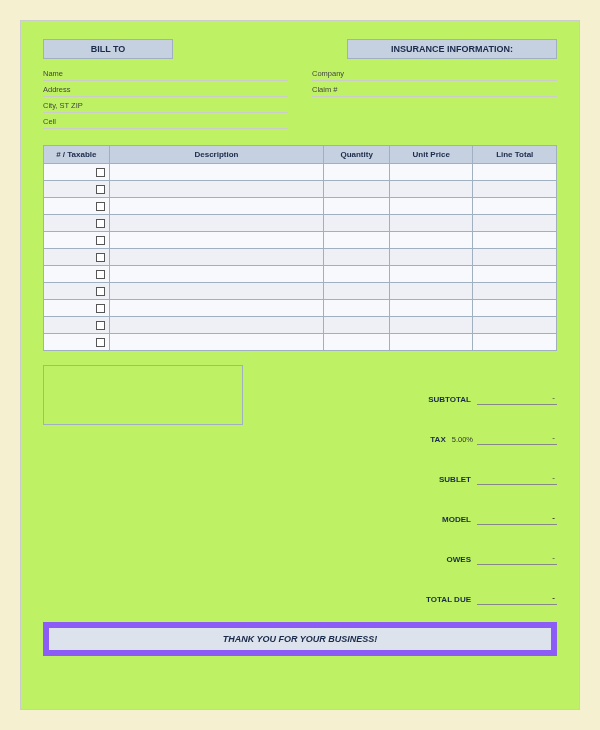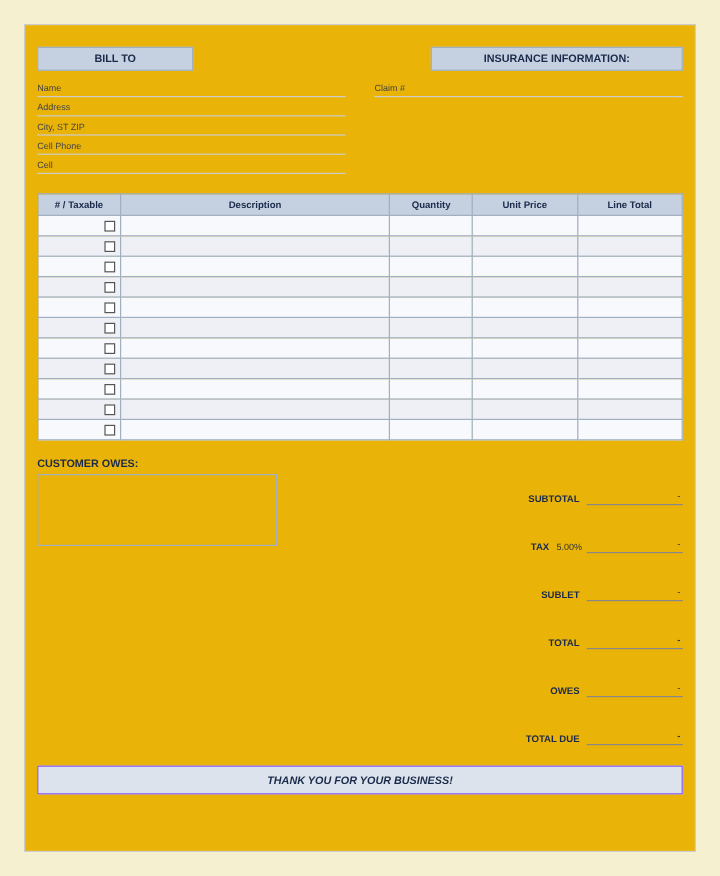--- a/index.html
+++ b/index.html
@@ -7,24 +7,24 @@
       background: #f5f0d0;
       display: flex;
       justify-content: center;
       align-items: flex-start;
       min-height: 730px;
       font-family: Arial, sans-serif;
       font-size: 9px;
       padding: 20px;
     }
     .page {
-      background: #eab308;
+      background: #bef264;
       width: 564px;
       min-height: 690px;
-      padding: 18px 10px;
+      padding: 18px 22px;
       border: 1px solid #ccc;
     }
 
     
     .header-row {
       display: flex;
       justify-content: space-between;
       margin-bottom: 10px;
     }
     .bill-to-box {
@@ -185,21 +185,21 @@
 
     
     .footer {
       background: #dde3ed;
       text-align: center;
       padding: 6px;
       font-size: 9px;
       font-style: italic;
       font-weight: bold;
       color: #1a2a4a;
-      border: 1px solid #8b5cf6;
+      border: 6px solid #8b5cf6;
     }
   </style>
 </head>
 <body>
 
 <div class="page">
 
   <div class="header-row">
     <div class="bill-to-box">BILL TO</div>
     <div class="insurance-box">INSURANCE INFORMATION:</div>
@@ -210,27 +210,27 @@
       <div class="info-field">
         <span class="info-field-label">Name</span>
       </div>
       <div class="info-field">
         <span class="info-field-label">Address</span>
       </div>
       <div class="info-field">
         <span class="info-field-label">City, ST ZIP</span>
       </div>
       <div class="info-field">
-        <span class="info-field-label">Cell Phone</span>
-      </div>
-      <div class="info-field">
         <span class="info-field-label">Cell</span>
       </div>
     </div>
     <div class="info-right">
+      <div class="info-field">
+        <span class="info-field-label">Company</span>
+      </div>
       <div class="info-field">
         <span class="info-field-label">Claim #</span>
       </div>
     </div>
   </div>
 
 
   <table class="items-table">
     <thead>
       <tr>
@@ -318,39 +318,38 @@
           <td></td>
           <td style="text-align: center;"></td>
           <td style="text-align: center;"></td>
           <td style="text-align: center;"></td>
         </tr>
       </tbody>
   </table>
 
   <div class="bottom-section">
     <div class="customer-owes">
-      <div class="customer-owes-label">CUSTOMER OWES:</div>
       <div class="customer-owes-box"></div>
     </div>
     <div class="totals-section">
       <div class="totals-row">
         <span class="totals-label">SUBTOTAL</span>
         <span class="totals-value">-</span>
       </div>
       <div class="totals-row">
         <span class="totals-label">TAX</span>
         <span class="totals-tax-pct">5.00%</span>
         <span class="totals-value">-</span>
       </div>
       <div class="totals-row">
         <span class="totals-label">SUBLET</span>
         <span class="totals-value">-</span>
       </div>
       <div class="totals-row">
-        <span class="totals-label totals-value-bold">TOTAL</span>
+        <span class="totals-label totals-value-bold">MODEL</span>
         <span class="totals-value totals-value-bold">-</span>
       </div>
       <div class="totals-row">
         <span class="totals-label totals-value-bold">OWES</span>
         <span class="totals-value">-</span>
       </div>
       <div class="totals-row">
         <span class="totals-label totals-value-bold">TOTAL DUE</span>
         <span class="totals-value totals-value-bold">-</span>
       </div>

